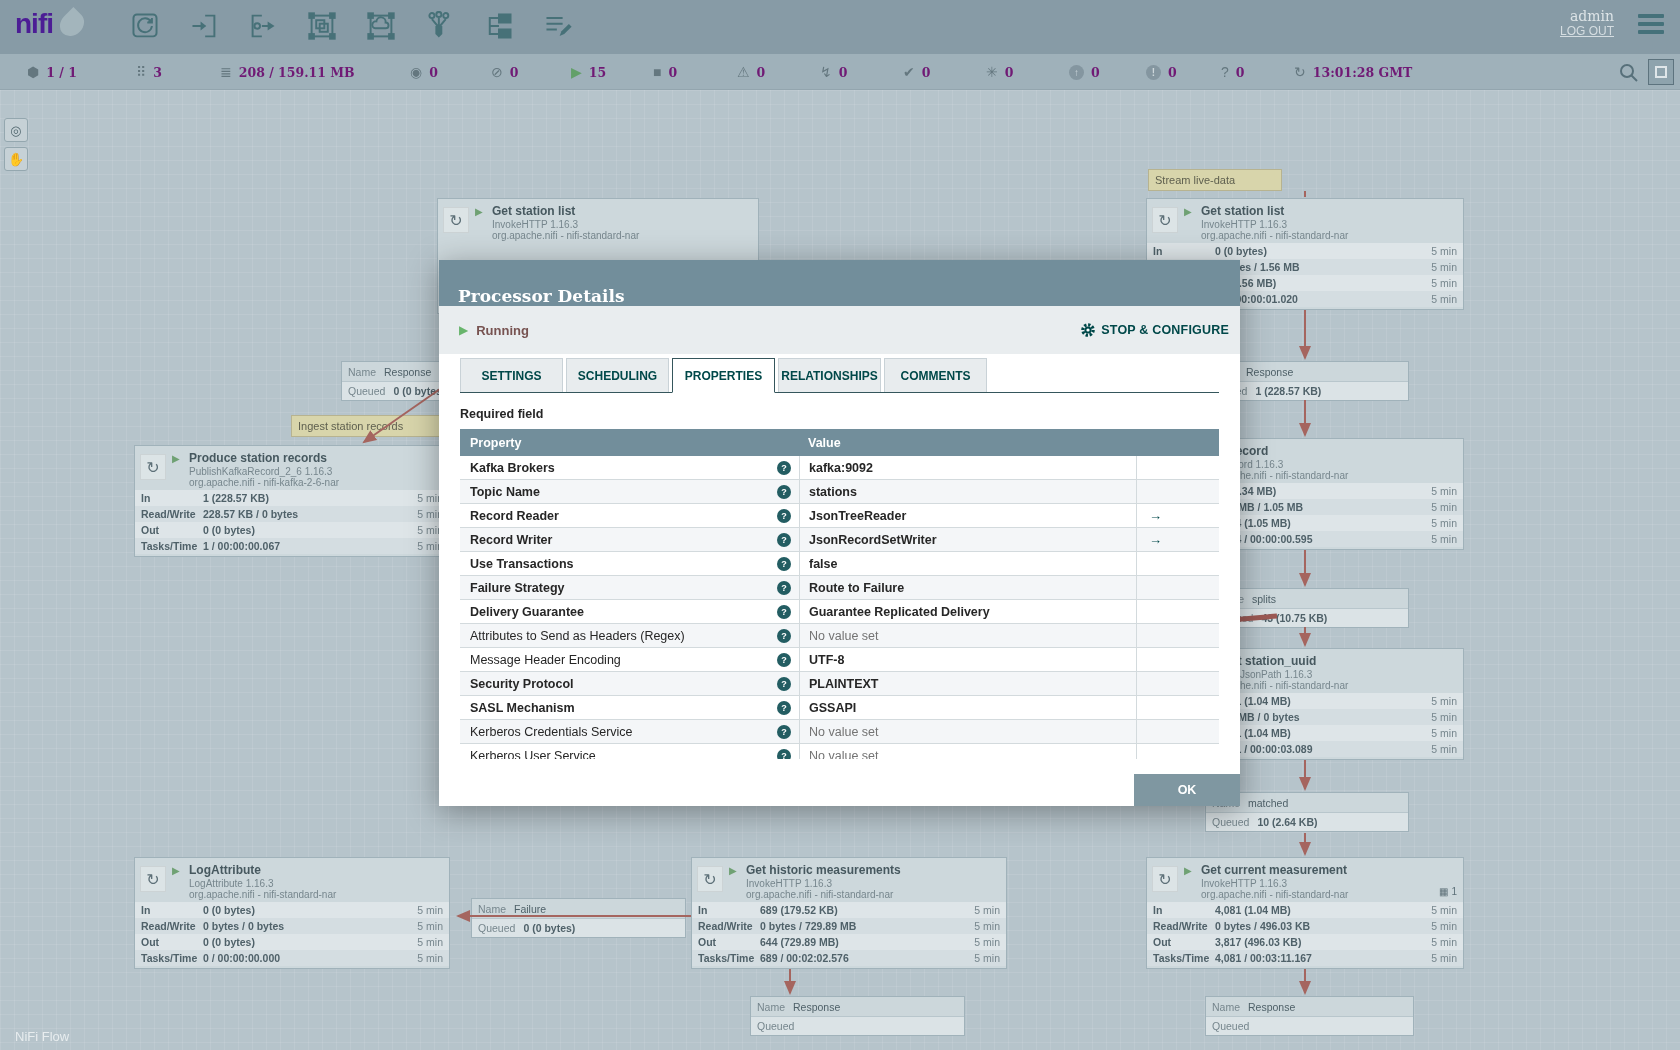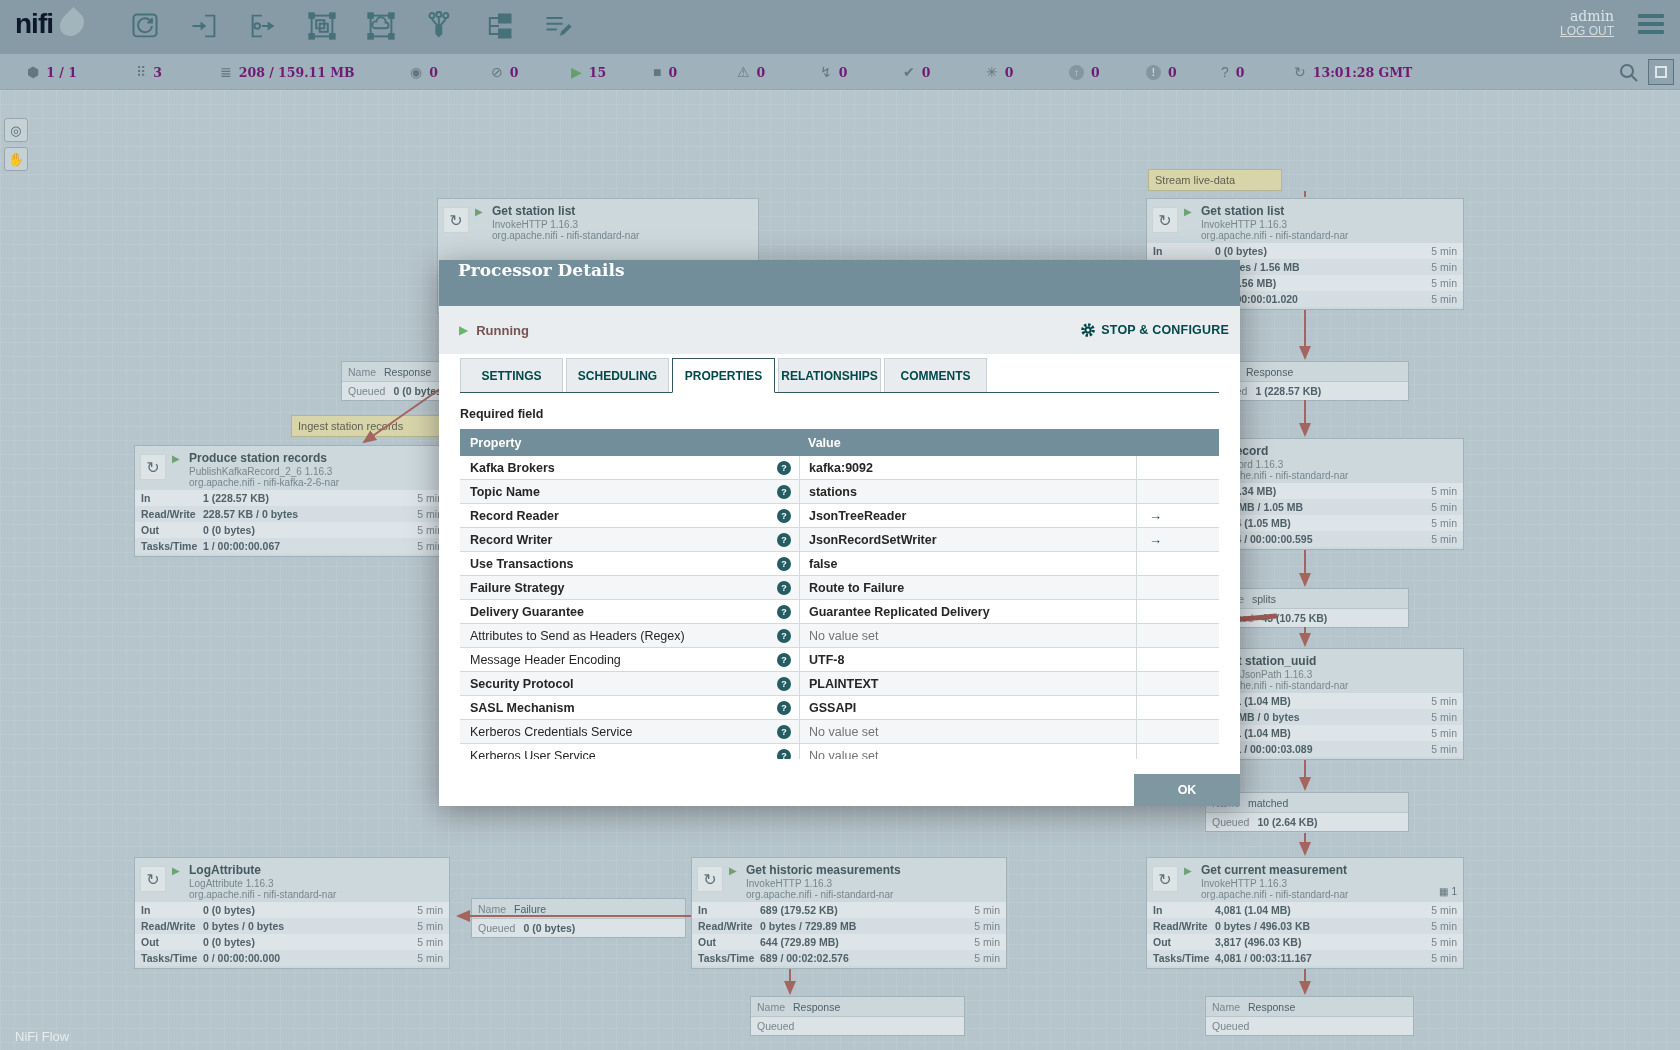--- a/index.html
+++ b/index.html
@@ -1,21 +1,21 @@
 <!DOCTYPE html>
 <html><head>
 <meta charset="utf-8">
 <style>
   * { margin:0; padding:0; box-sizing:border-box; }
   html,body { width:1680px; height:1050px; overflow:hidden; font-family:"Liberation Sans", sans-serif; background:#b6c4cb; }
 
   
   .topbar { position:absolute; left:0; top:0; width:1680px; height:54px; background:#879ba6; z-index:2; }
   .logo { position:absolute; left:15px; top:8px; display:flex; align-items:center; }
-  .logo-text { font-size:28px; font-weight:bold; letter-spacing:-1px; color:#0f172a;text-align:right; }
+  .logo-text { font-size:28px; font-weight:bold; letter-spacing:-1px; color:#4c1d95;text-align:right; }
   .logo-drop { width:22px; height:26px; background:#a3b5bc; border-radius:0 50% 50% 50%; transform:rotate(45deg); margin-left:8px; }
   .toolbar { position:absolute; left:128px; top:8px; display:flex; gap:25px; }
   .tool { width:34px; height:36px; display:flex; align-items:center; justify-content:center; cursor:grab; }
   .tool svg { stroke:#3d6a71; fill:none; stroke-width:1.7; opacity:.85; }
   .account { position:absolute; right:66px; top:8px; text-align:right; }
   .account .admin { color:#dde4e7; font-size:14px; font-family:"DejaVu Serif", serif; }
   .account .logout { color:#d5dde1; font-size:12px; text-decoration:underline; cursor:pointer; }
   .burger { position:absolute; right:16px; top:14px; width:26px; cursor:pointer; }
   .burger div { height:4px; background:#45717a; margin-bottom:4px; border-radius:1px; }
 
@@ -66,21 +66,21 @@
   .conn-l { color:#76868d; }
   .conn-v { font-weight:bold; }
 
   .breadcrumb { position:absolute; left:15px; top:939px; font-size:13px; color:#e8edef; z-index:2; }
 
   svg.wires { position:absolute; left:0; top:0; width:1680px; height:1050px; z-index:3; pointer-events:none; }
 
   
   .modal { position:absolute; left:439px; top:260px; width:801px; height:546px; background:#fff; z-index:10;
     box-shadow:0 6px 30px rgba(0,0,0,.35); }
-  .m-head { height:46px; background:#728e9b; display:flex; align-items:flex-start; padding-left:19px; }
+  .m-head { height:46px; background:#728e9b; display:flex; align-items:flex-end; padding-left:19px; }
   .m-title { color:#fff; font-family:"DejaVu Serif", serif; font-weight:bold; font-size:17px; }
   .m-status { height:48px; background:#e9edef; position:relative; }
   .m-run { position:absolute; left:20px; top:0; height:48px; display:flex; align-items:center; gap:8px; }
   .m-run .play { color:#68b56c; font-size:12px; }
   .m-run .txt { color:#775351; font-weight:bold; font-size:13px; }
   .m-action { position:absolute; right:11px; top:0; height:48px; display:flex; align-items:center; gap:5px; cursor:pointer; }
   .m-action .txt { color:#004849; font-weight:bold; font-size:12.5px; letter-spacing:.2px; }
   .m-body { position:absolute; left:0; top:94px; right:0; bottom:0; background:#fff; padding:0 21px; }
   .tabs { margin-top:4px; display:flex; gap:3px; border-bottom:1px solid #35565c; height:35px; }
   .tab { width:103px; height:34px; line-height:34px; text-align:center; font-size:12px; font-weight:bold; color:#004849;

